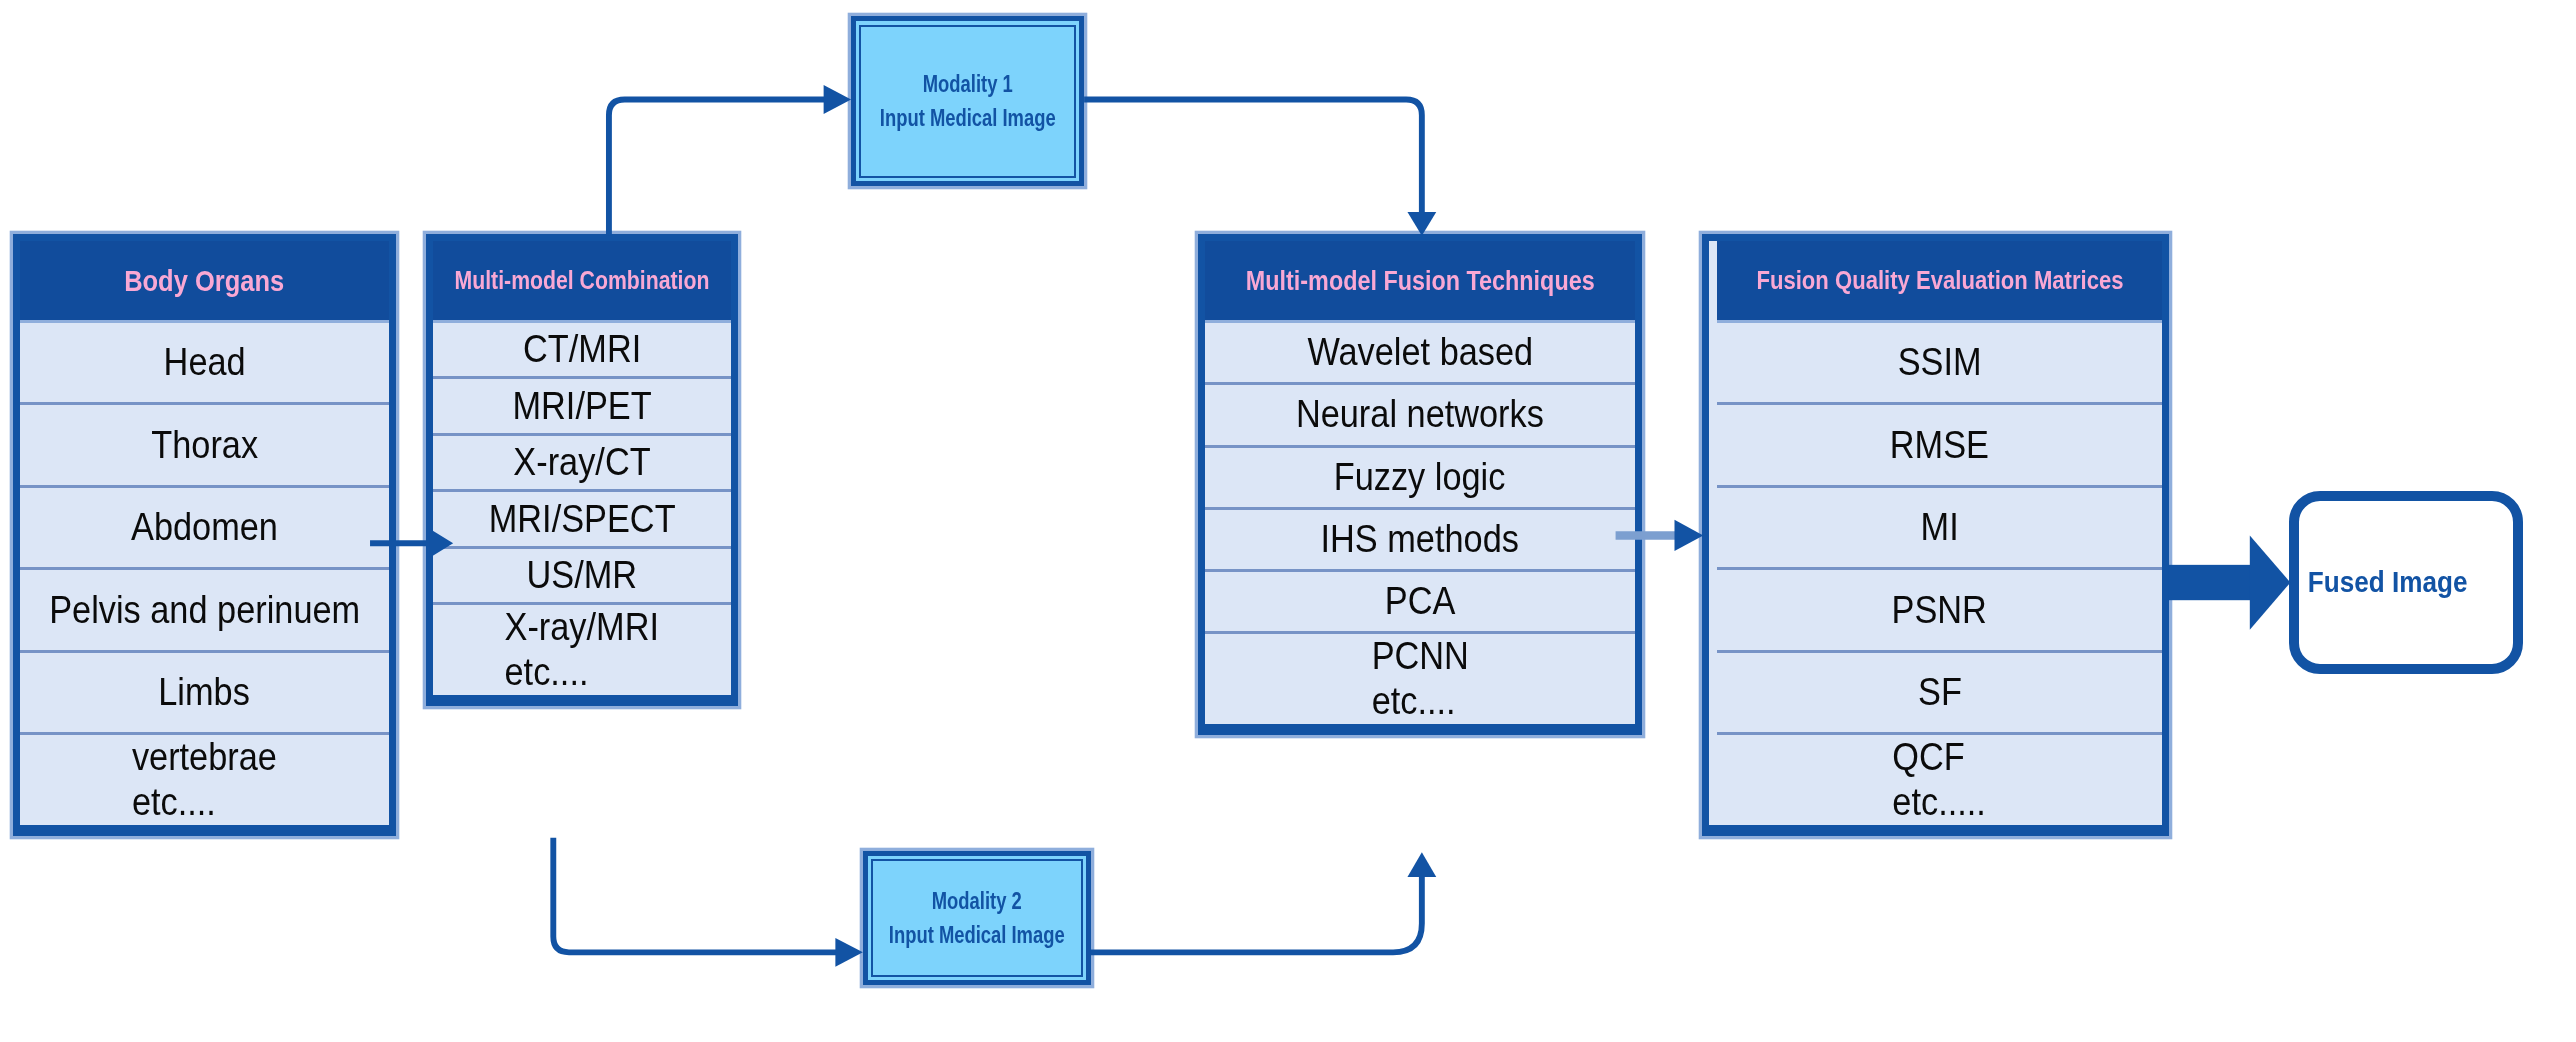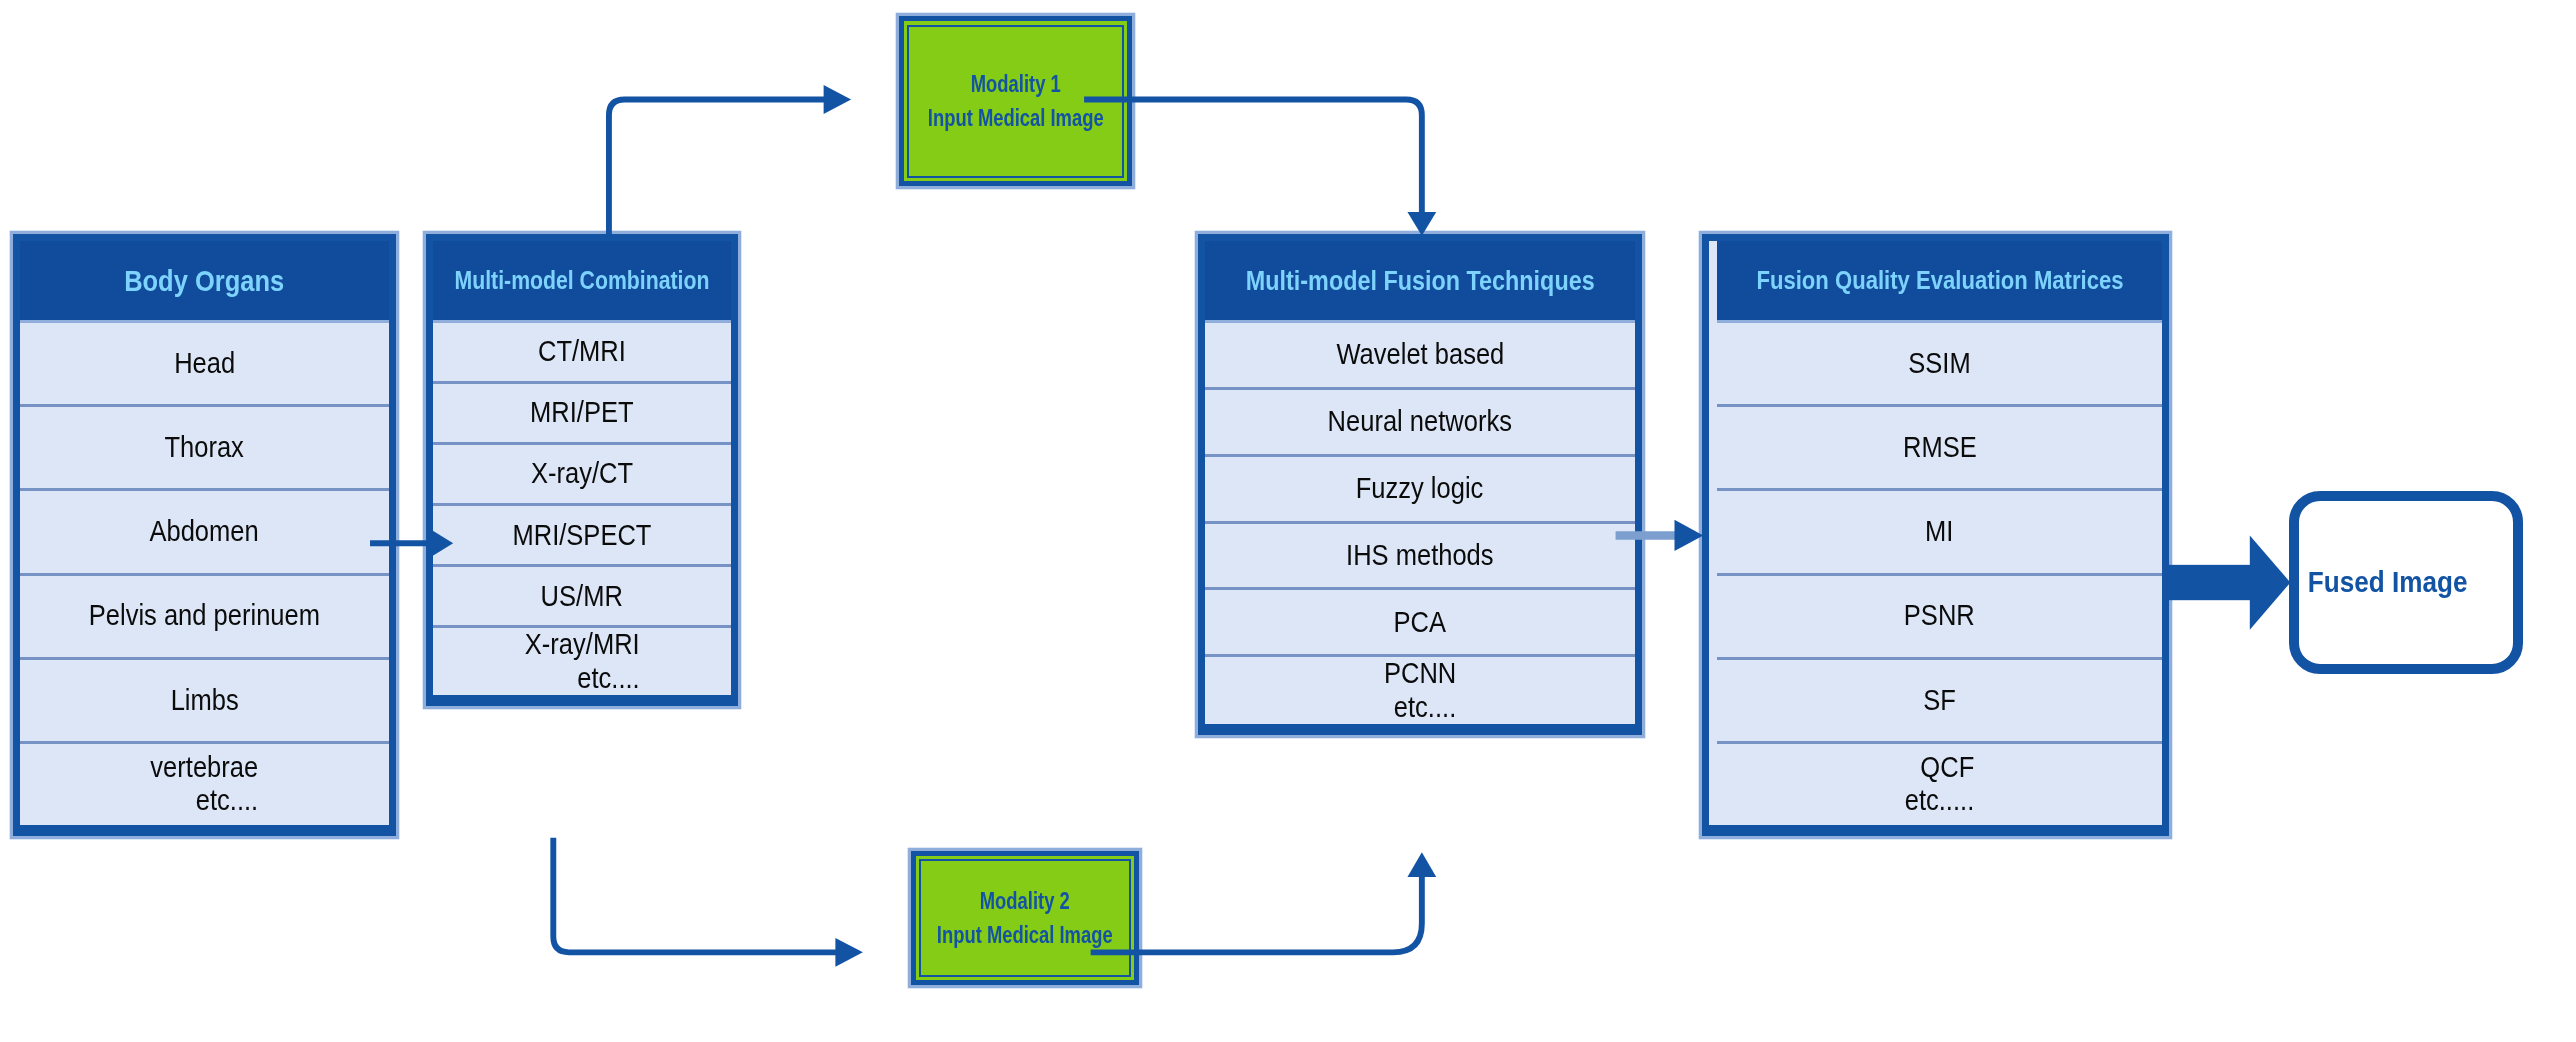--- a/index.html
+++ b/index.html
@@ -27,49 +27,48 @@
     border:7.9px solid var(--accent-blue);
     border-bottom-width:11.8px;
     box-shadow:0 0 0 3.3px var(--halo-blue);
     box-sizing:border-box;
   }
   .theader{
     height:79px;flex:0 0 79px;
     background:var(--header-bg);
     border-bottom:3.9px solid var(--halo-blue);
     display:flex;align-items:center;justify-content:center;
-    color:#7dd3fc;font-weight:bold;
+    color:#f9a8d4;font-weight:bold;
   }
   .theader .condense{display:inline-block;white-space:nowrap;transform:scaleX(0.85);transform-origin:center;}
   .trow{
     flex:1 1 0;
     display:flex;align-items:center;justify-content:center;
     border-top:3.3px solid var(--row-divider);
     color:var(--row-text);
-    font-size:29px;
-    text-align:right;
+    font-size:39px;
+    text-align:left;
   }
   .trow:nth-child(2){border-top:none;}
   .trow .condense{display:inline-block;white-space:pre-line;line-height:1.15;transform:scaleX(0.88);transform-origin:center;}
   #table-1{left:13px;top:234px;width:383px;height:602px;}
   #table-2{left:426px;top:234px;width:312px;height:472px;}
   #table-3{left:1198px;top:234px;width:444px;height:501px;}
   #table-4{left:1702px;top:234px;width:467px;height:602px;padding-left:8px;}
   #table-1 .theader{font-size:30px;}
   #table-2 .theader{font-size:25px;}
   #table-3 .theader{font-size:27.5px;}
   #table-4 .theader{font-size:26px;}
   
   .modality{
     position:absolute;
-    background:#84cc16;
+    background:#7dd3fc;
     border:5.9px solid var(--accent-blue);
     box-shadow:0 0 0 3.3px var(--halo-blue);
     box-sizing:border-box;
-    margin-left:48px;
   }
   .modality .inner{
     position:absolute;inset:3.3px;
     border:2.6px solid var(--accent-blue);
     display:flex;align-items:center;justify-content:center;
   }
   .modality .label{
     color:var(--accent-blue);
     font-weight:bold;font-size:23.6px;line-height:1.45;
     text-align:center;white-space:nowrap;

